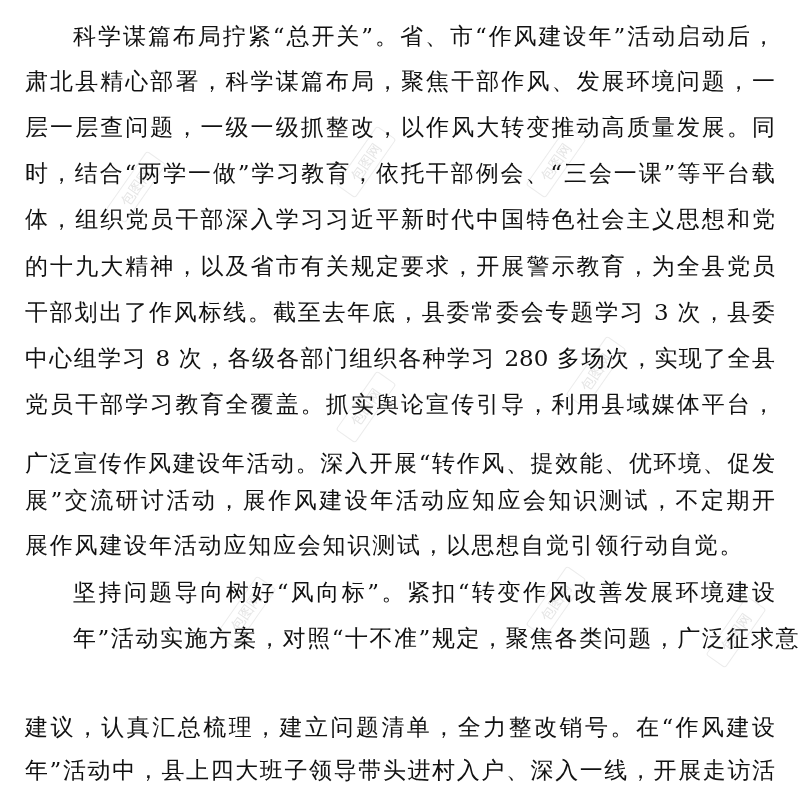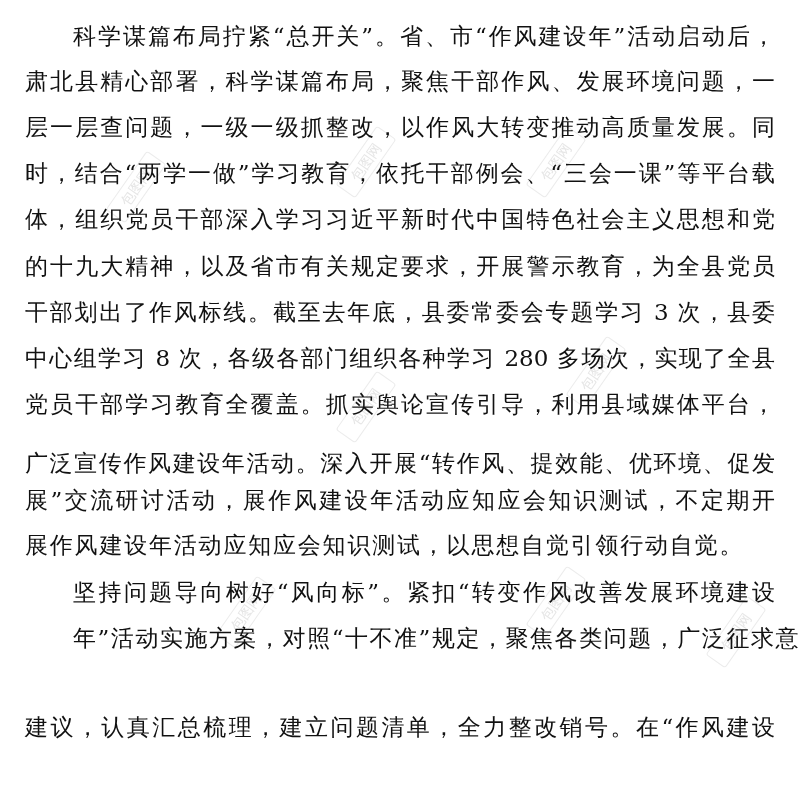--- a/index.html
+++ b/index.html
@@ -80,14 +80,15 @@
   <div class="line" style="top:297px;">干部划出了作风标线。截至去年底，县委常委会专题学习 3 次，县委</div>
   <div class="line" style="top:343px;">中心组学习 8 次，各级各部门组织各种学习 280 多场次，实现了全县</div>
   <div class="line" style="top:389px;">党员干部学习教育全覆盖。抓实舆论宣传引导，利用县域媒体平台，</div>
   <div class="line" style="top:448px;">广泛宣传作风建设年活动。深入开展“转作风、提效能、优环境、促发</div>
   <div class="line" style="top:485px;">展”交流研讨活动，展作风建设年活动应知应会知识测试，不定期开</div>
   <div class="line last" style="top:530px;">展作风建设年活动应知应会知识测试，以思想自觉引领行动自觉。</div>
 
   <div class="line indent" style="top:577px;">坚持问题导向树好“风向标”。紧扣“转变作风改善发展环境建设</div>
   <div class="line" style="top:623px;margin-left:48px;">年”活动实施方案，对照“十不准”规定，聚焦各类问题，广泛征求意见</div>
   <div class="line" style="top:712px;">建议，认真汇总梳理，建立问题清单，全力整改销号。在“作风建设</div>
+  <div class="line" style="top:755px;">年”活动中，县上四大班子领导带头进村入户、深入一线，开展走访活</div>
 
 </div>
 
 </body></html>

